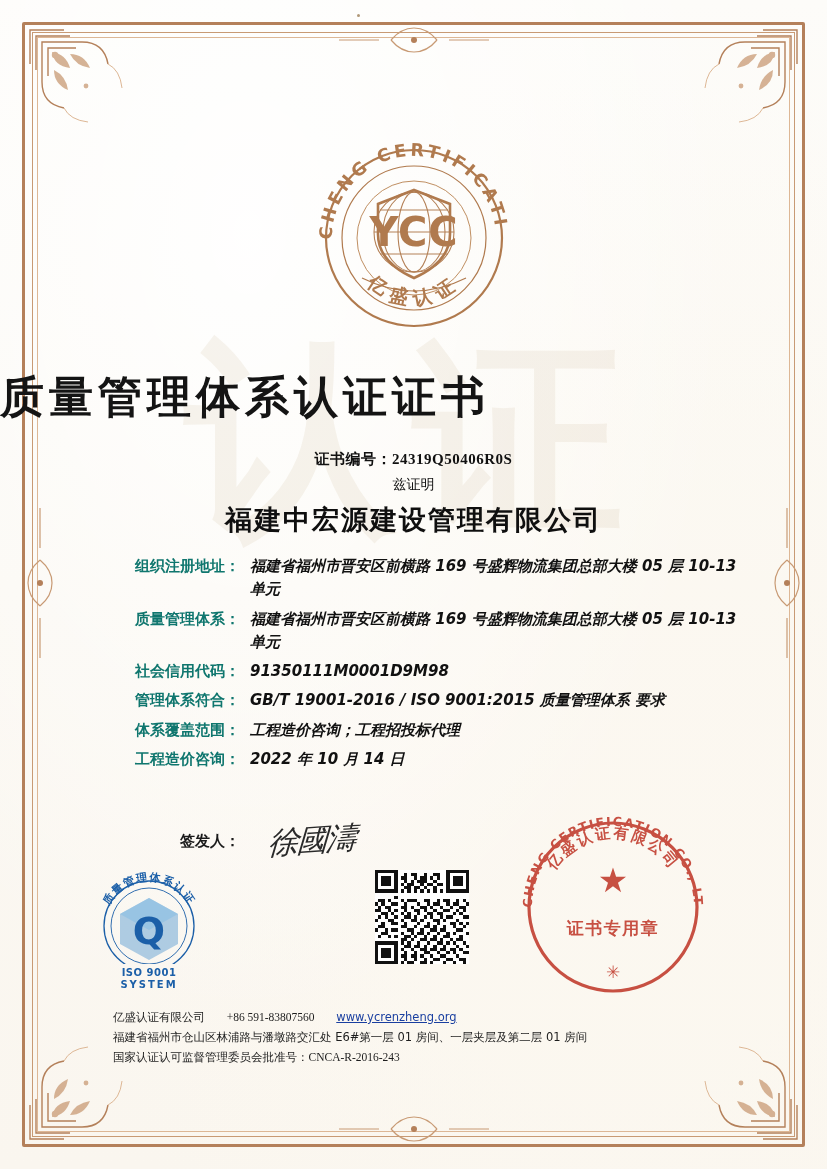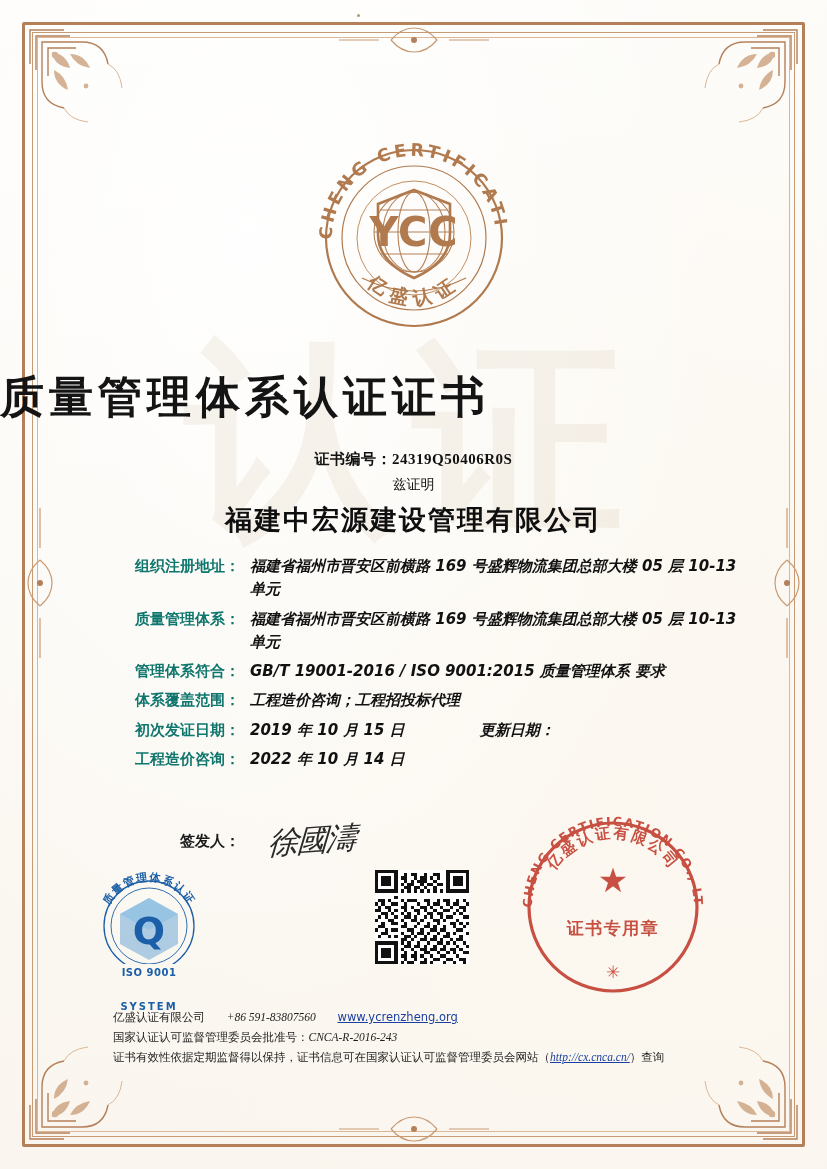--- a/index.html
+++ b/index.html
@@ -219,21 +219,20 @@
     color: #1b5fa8;
     letter-spacing: 0.5px;
     line-height: 1.05;
   }
   .iso-sub {
     font-family: "DejaVu Sans", sans-serif;
     font-weight: bold;
     font-size: 10px;
     color: #1b5fa8;
     letter-spacing: 2px;
-    margin-top: 22px;
   }
 
   
   .qr {
     position: absolute;
     left: 375px;
     top: 870px;
     width: 94px;
     height: 94px;
     background: #fff;
@@ -258,21 +257,21 @@
     font-family: "DejaVu Sans", sans-serif;
     font-size: 11.5px;
     color: #1d1d1d;
     line-height: 1.72;
   }
   .footer .line1 span { margin-right: 18px; }
   .footer a, .footer .link {
     color: #1a3fa0;
     text-decoration: underline;
   }
-  .footer .mono { font-family: "Liberation Serif", serif; font-style: italic; }
+  .footer .mono { font-family: "Liberation Serif", serif; }
 
   .dot-top {
     position: absolute;
     left: 357px;
     top: 14px;
     width: 3px; height: 3px;
     background: #b09878;
     border-radius: 50%;
   }
 </style>
@@ -470,34 +469,30 @@
   <div class="fields">
     <div class="field-row">
       <div class="field-label">组织注册地址：</div>
       <div class="field-value">福建省福州市晋安区前横路 169 号盛辉物流集团总部大楼 05 层 10-13 单元</div>
     </div>
     <div class="field-row">
       <div class="field-label">质量管理体系：</div>
       <div class="field-value">福建省福州市晋安区前横路 169 号盛辉物流集团总部大楼 05 层 10-13 单元</div>
     </div>
     <div class="field-row">
+      <div class="field-label">社会信用代码：</div>
+      <div class="field-value">91350111M0001D9M98</div>
+    </div>
+    <div class="field-row">
       <div class="field-label">管理体系符合：</div>
       <div class="field-value">GB/T 19001-2016 / ISO 9001:2015  质量管理体系  要求</div>
     </div>
     <div class="field-row">
       <div class="field-label">体系覆盖范围：</div>
       <div class="field-value">工程造价咨询；工程招投标代理</div>
-    </div>
-    <div class="field-row">
-      <div class="field-label">初次发证日期：</div>
-      <div class="field-value">
-        <span>2019 年 10 月 15 日</span>
-        <span class="second">更新日期：</span>
-        <span></span>
-      </div>
     </div>
     <div class="field-row">
       <div class="field-label">工程造价咨询：</div>
       <div class="field-value">2022 年 10 月 14 日</div>
     </div>
   </div>
 
   <div class="signer-row">
     <div class="signer-label">签发人：</div>
     <div class="signature">徐國濤</div>
@@ -588,20 +583,18 @@
       <text x="95" y="166" text-anchor="middle" font-size="17" fill="#c0392b">✳</text>
     </svg>
   </div>
 
   <div class="footer">
     <div class="line1">
       <span>亿盛认证有限公司</span>
       <span class="mono">+86 591-83807560</span>
       <span class="link">www.ycrenzheng.org</span>
     </div>
+    <div>福建省福州市仓山区林浦路与潘墩路交汇处 E6#第一层 01 房间、一层夹层及第二层 01 房间</div>
     <div>
       <span>国家认证认可监督管理委员会批准号：</span><span class="mono">CNCA-R-2016-243</span>
     </div>
-    <div>
-      <span>证书有效性依据定期监督得以保持，证书信息可在国家认证认可监督管理委员会网站（</span><span class="link mono">http://cx.cnca.cn/</span><span>）查询</span>
-    </div>
   </div>
 </div>
 
 </body></html>

